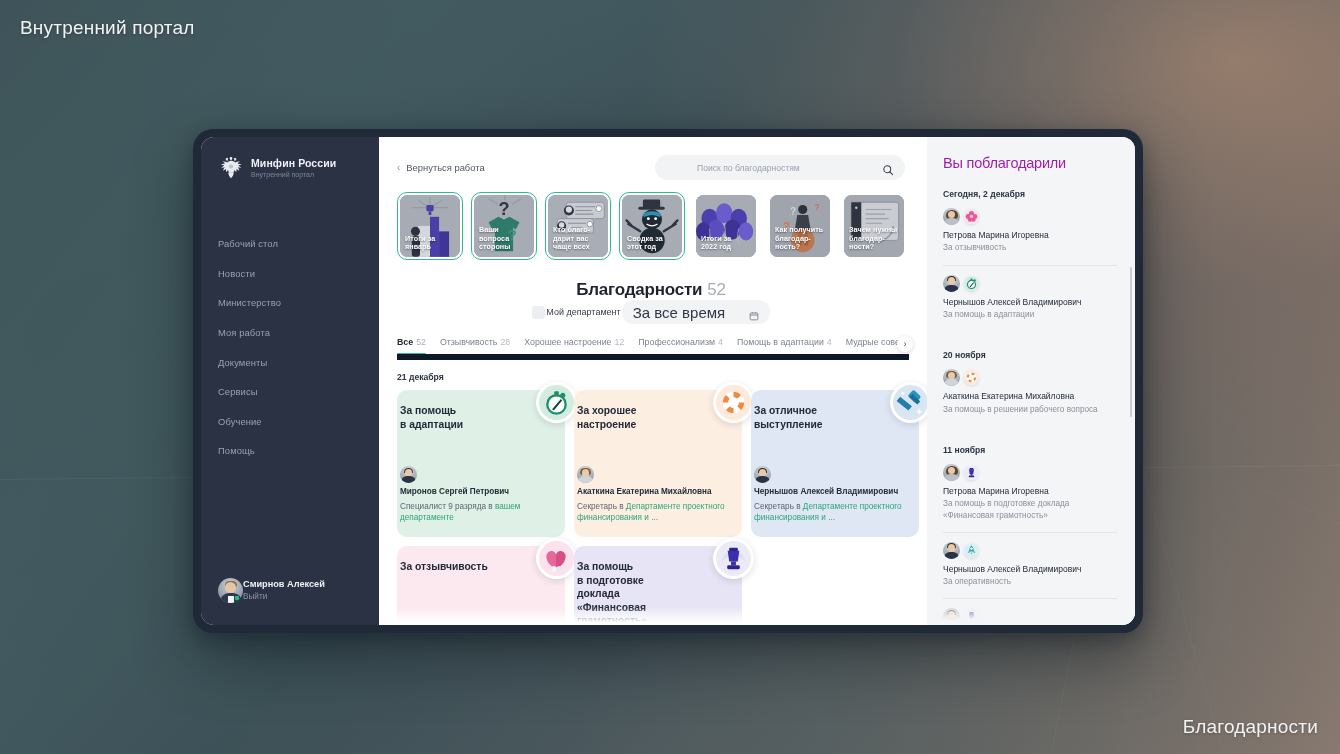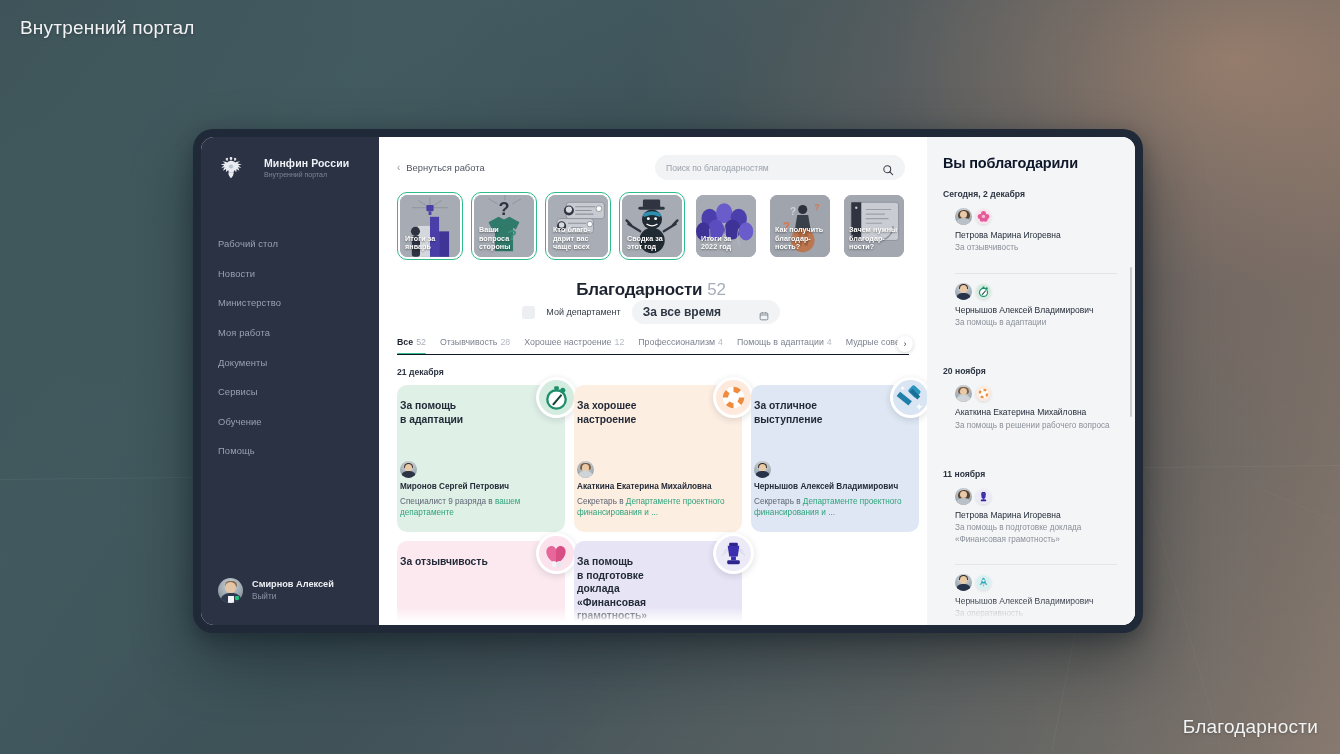--- a/index.html
+++ b/index.html
@@ -71,38 +71,38 @@
 
   
   .nav {
     width: 178px;
     flex: 0 0 178px;
     background: #2b3244;
     display: flex;
     flex-direction: column;
     padding: 17px 0 0 0;
   }
-  .brand { display: flex; align-items: center; gap: 20px; padding: 0 14px 0 17px; }
+  .brand { display: flex; align-items: center; gap: 7px; padding: 0 14px 0 17px; }
   .brand-crest { width: 26px; height: 28px; flex: 0 0 26px; }
   .brand-text { display: flex; flex-direction: column; line-height: 1.18; }
   .brand-title { color: #eef1f5; font-size: 10.5px; font-weight: 700; letter-spacing: .1px; }
   .brand-sub { color: #7d8597; font-size: 7px; font-weight: 400; margin-top: 1px; }
 
   .nav-items { margin-top: 47px; display: flex; flex-direction: column; }
   .nav-item {
     color: #98a0b2;
     font-size: 9.4px;
     padding: 9.3px 17px;
     cursor: pointer;
     letter-spacing: .1px;
   }
 
   .nav-spacer { flex: 1 1 auto; }
   .nav-user {
-    display: flex; align-items: center; gap: 9px;
+    display: flex; align-items: center; 
     padding: 0 14px 22px 17px;
   }
   .nav-avatar {
     width: 25px; height: 25px; border-radius: 50%;
     position: relative; flex: 0 0 25px;
     background: radial-gradient(circle at 50% 30%, #cdd4da 0%, #9aa5ad 55%, #6e7b84 100%);
     overflow: hidden;
   }
   .nav-avatar .head { position:absolute; left:50%; top:17%; width:11px; height:11px; margin-left:-5.5px; border-radius:50%; background:#e4c6a7; }
   .nav-avatar .hair { position:absolute; left:50%; top:13%; width:12px; height:6px; margin-left:-6px; border-radius:6px 6px 2px 2px; background:#8b6b4c; }
@@ -132,21 +132,21 @@
   .search-box {
     width: 250px; height: 25px;
     background: #f2f3f5;
     border-radius: 13px;
     display: flex; align-items: center;
     padding: 0 11px;
     gap: 6px;
   }
   .search-input {
     flex: 1 1 auto; border: none; outline: none; background: transparent;
-    font-family: inherit; font-size: 8.6px; color: #4a5160;
+    font-family: inherit; font-size: 8.6px; color: #4a5160; margin-left: 31px;
   }
   .search-input::placeholder { color: #9ba2ae; }
   .search-icon { width: 12px; height: 12px; flex: 0 0 12px; color: #3b424e; }
 
   
   .stories {
     display: flex; gap: 8px;
     padding: 12px 22px 0 18px;
   }
   .story {
@@ -175,40 +175,40 @@
   .story-art { position: absolute; inset: 0; }
 
   
   .section-head {
     display: flex; align-items: center; justify-content: space-between;
     padding: 20px 22px 0 18px;
     flex-direction: column;
   }
   .section-title { font-size: 17px; font-weight: 700; color: #1d2430; letter-spacing: -.2px; }
   .section-count { color: #a7adb8; font-weight: 400; margin-left: 5px; }
-  .section-filters { display: flex; align-items: center; gap: 11px; }
+  .section-filters { display: flex; align-items: center; gap: 1px; }
   .checkbox {
     width: 13px; height: 13px; border-radius: 3px;
     background: #eceef1; cursor: pointer; flex: 0 0 13px;
   }
   .checkbox-label { font-size: 9px; color: #353b47; cursor: pointer; }
   .period-select {
     width: 148px; height: 24px;
     background: #f2f3f5; border-radius: 12px;
     display: flex; align-items: center; justify-content: space-between;
     padding: 0 11px; cursor: pointer;
   }
-  .period-value { font-size: 12px; color: #2f3744; font-weight: 700; }
+  .period-value { font-size: 15px; color: #2f3744; font-weight: 400; }
   .cal-icon { width: 10px; height: 10px; color: #757c89; }
 
   
   .tabs-wrap { position: relative; padding: 0 18px; margin-top: 13px; }
   .tabs {
     display: flex; gap: 14px; align-items: flex-end;
-    border-bottom: 1px solid #0f172a;
+    border-bottom: 6px solid #0f172a;
     overflow: hidden;
     padding-right: 18px;
   }
   .tab {
     font-size: 8.8px; color: #7b828f; padding-bottom: 7px;
     white-space: nowrap; cursor: pointer; position: relative;
   }
   .tab .cnt { color: #b5bac3; margin-left: 3px; }
   .tab.active { color: #1d2430; font-weight: 700; }
   .tab.active .cnt { color: #a7adb8; font-weight: 400; }
@@ -268,23 +268,23 @@
   .p-role .dept { color: #2fa37c; }
 
   
   .rightpanel {
     width: 208px; flex: 0 0 208px;
     background: #f4f5f7;
     padding: 18px 14px 0 16px;
     position: relative;
     overflow: hidden;
   }
-  .rp-title { font-size: 14.5px; font-weight: 700; color: #0f172a; letter-spacing: -.2px; }
+  .rp-title { font-size: 14.5px; font-weight: 400; color: #a21caf; letter-spacing: -.2px; }
   .rp-date { font-size: 8.6px; font-weight: 700; color: #2c3442; margin: 18px 0 9px; }
-  .rp-item { padding-bottom: 20px; position: relative; margin-left: 12px; }
+  .rp-item { padding-bottom: 12px; position: relative; }
   .rp-item.div::after {
     content: ""; position: absolute; left: 0; right: 4px; bottom: 0;
     height: 1px; background: #e3e5e9;
   }
   .rp-item + .rp-item { padding-top: 9px; }
   .rp-avatars { display: flex; align-items: center; gap: 4px; margin-bottom: 5px; }
   .rp-av {
     width: 17px; height: 17px; border-radius: 50%;
     overflow: hidden; position: relative;
     background: radial-gradient(circle at 50% 25%, #d6dce1 0%, #a3adb5 60%, #7b868f 100%);

